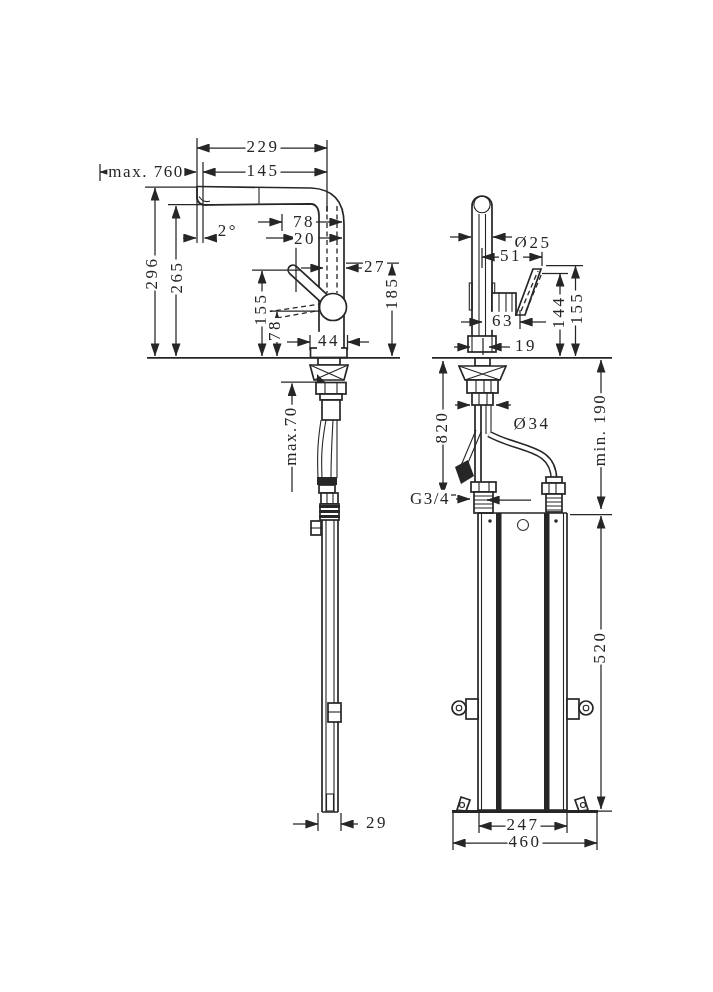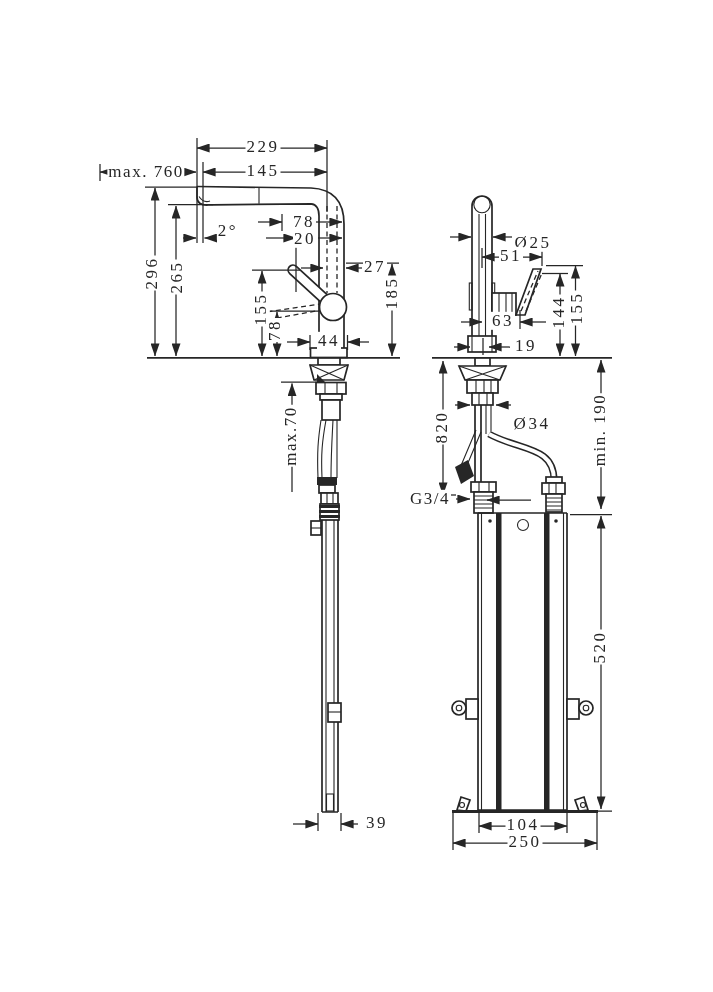--- a/index.html
+++ b/index.html
@@ -253,29 +253,29 @@
 <div class="lbl" style="left:304px;top:222px">78</div>
 <div class="lbl" style="left:305px;top:239px">20</div>
 <div class="lbl" style="left:375px;top:267px">27</div>
 <div class="lbl rot" style="left:152px;top:273px">296</div>
 <div class="lbl rot" style="left:177px;top:277px">265</div>
 <div class="lbl rot" style="left:261px;top:309px">155</div>
 <div class="lbl rot" style="left:275px;top:330px">78</div>
 <div class="lbl rot" style="left:392px;top:293px">185</div>
 <div class="lbl" style="left:329px;top:341px">44</div>
 <div class="lbl rot sm" style="left:291px;top:436px">max.70</div>
-<div class="lbl" style="left:377px;top:823px">39</div>
+<div class="lbl" style="left:377px;top:823px">29</div>
 
 <div class="lbl" style="left:533px;top:243px">Ø25</div>
 <div class="lbl" style="left:511px;top:256px">51</div>
 <div class="lbl rot" style="left:559px;top:312px">144</div>
 <div class="lbl rot" style="left:577px;top:308px">155</div>
 <div class="lbl" style="left:503px;top:321px">63</div>
 <div class="lbl" style="left:526px;top:346px">19</div>
 <div class="lbl" style="left:532px;top:424px">Ø34</div>
 <div class="lbl rot" style="left:442px;top:427px">820</div>
 <div class="lbl rot sm" style="left:600px;top:430px">min. 190</div>
 <div class="lbl sm" style="left:430px;top:499px">G3/4</div>
 <div class="lbl rot" style="left:600px;top:647px">520</div>
-<div class="lbl" style="left:523px;top:825px">104</div>
-<div class="lbl" style="left:525px;top:842px">250</div>
+<div class="lbl" style="left:523px;top:825px">247</div>
+<div class="lbl" style="left:525px;top:842px">460</div>
 
 </div>
 
 </body></html>

